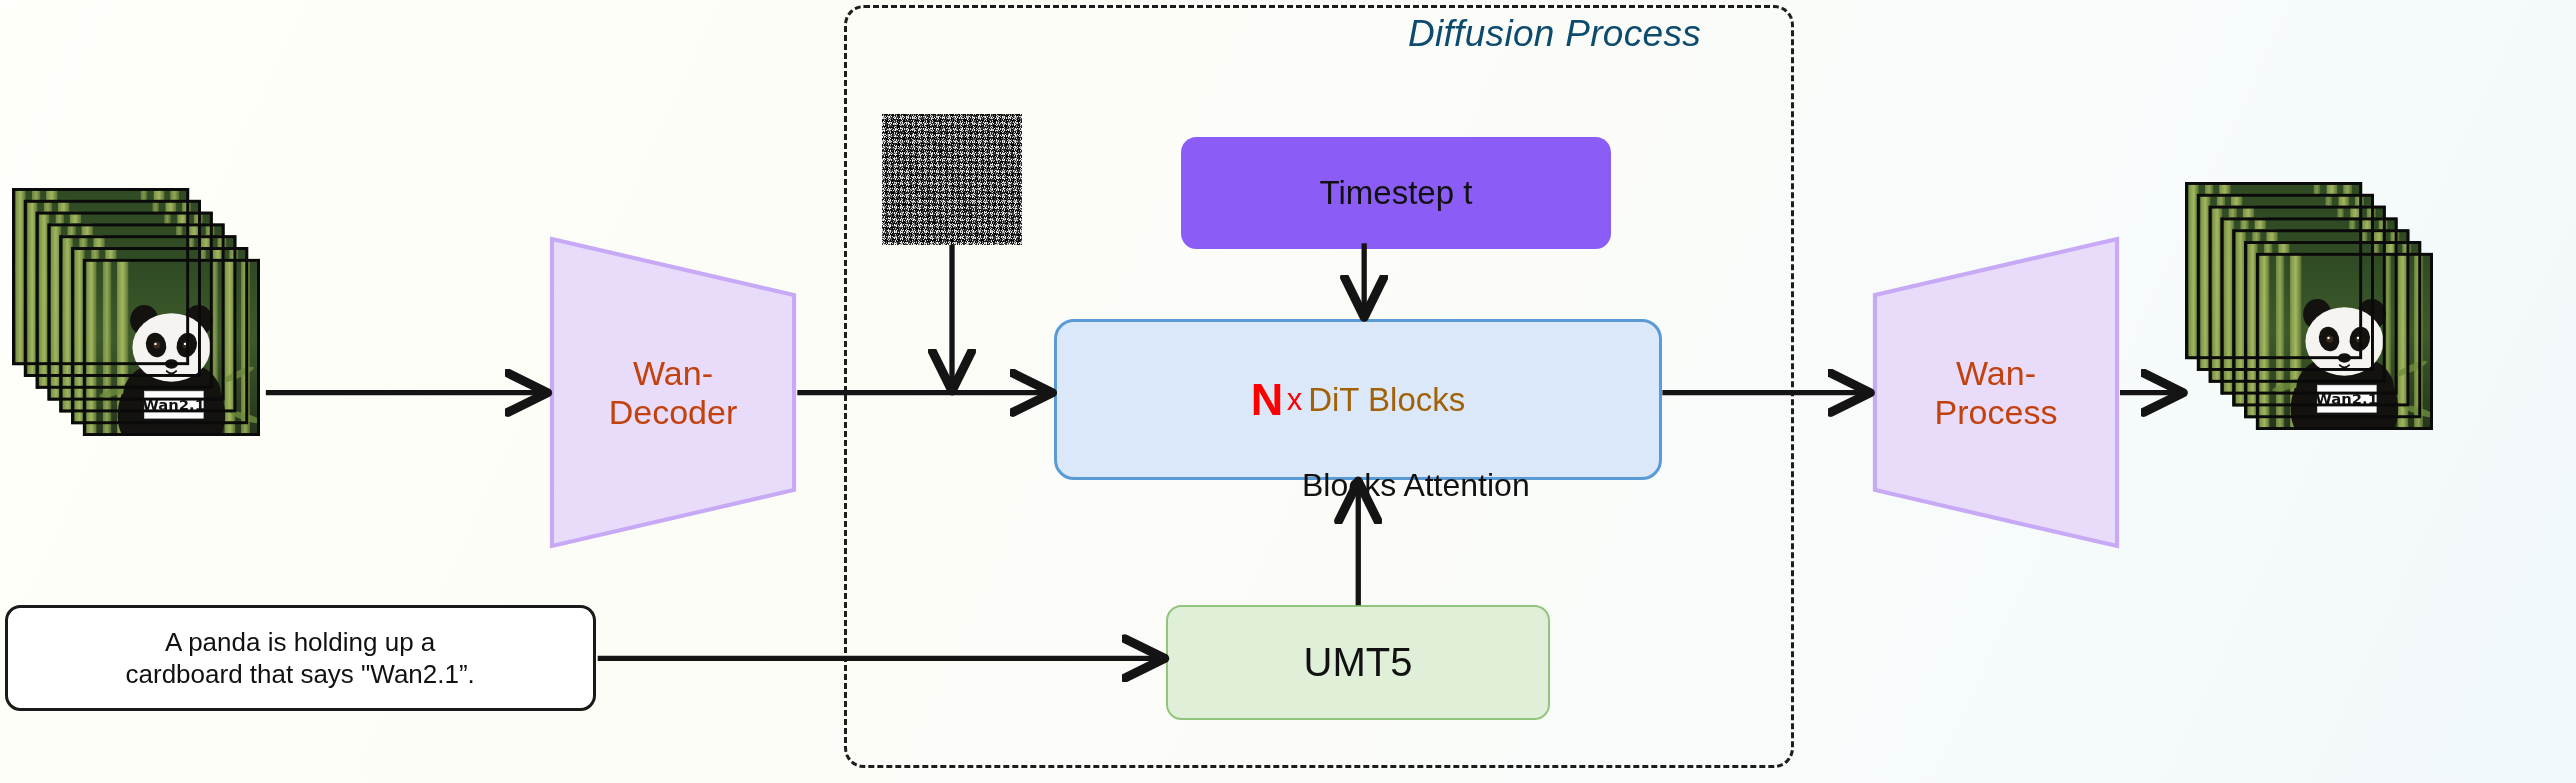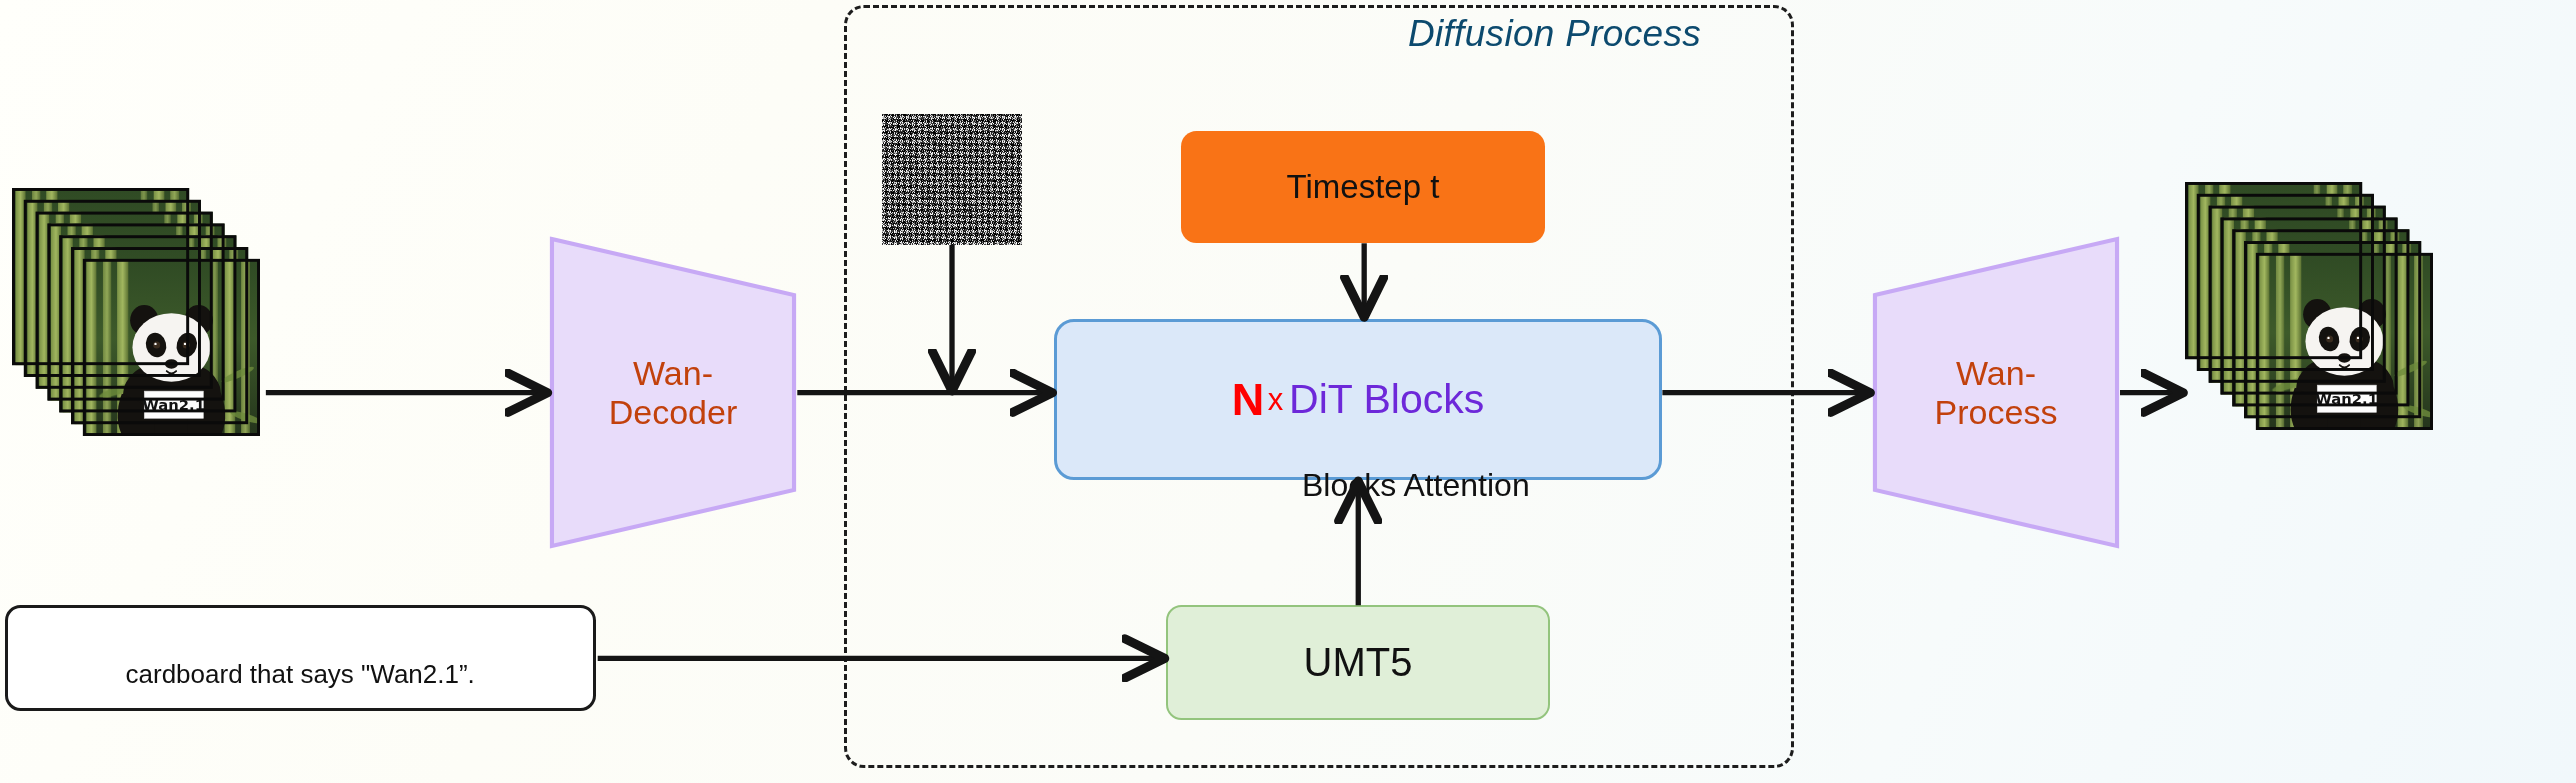--- a/index.html
+++ b/index.html
@@ -33,25 +33,25 @@
     display:flex;align-items:center;justify-content:center;
     text-align:center;color:#111;
   }
   .dit-block{
     left:1054px;top:319px;width:608px;height:161px;
     background:#dbe8f9;border:3px solid #5b9bd5;border-radius:20px;
     font-size:43px;
   }
   .dit-block .n-mark{color:#ff0000;font-weight:bold;font-size:45px;}
   .dit-block .x-mark{color:#ff0000;font-size:31px;padding:0 5.9px 0 3.5px;}
-  .dit-block .dit-label{color:#6d28d9;font-size:41px;}
+  .dit-block .dit-label{color:#a16207;font-size:33px;}
 
   .timestep-box{
-    left:1181px;top:131px;width:364px;height:112px;
-    background:#f97316;border:none;border-radius:15.4px;
+    left:1181px;top:137px;width:430px;height:112px;
+    background:#8b5cf6;border:none;border-radius:15.4px;
     font-size:33px;
   }
   .umt5-box{
     left:1166px;top:605px;width:384px;height:115px;
     background:#e0efd8;border:2.4px solid #93c47d;border-radius:15.4px;
     font-size:40px;
   }
   .prompt-box{
     left:4.7px;top:605px;width:591px;height:106px;
     background:#ffffff;border:3px solid #1a1a1a;border-radius:15.4px;
@@ -227,21 +227,21 @@
     <span class="x-mark">x</span>
     <span class="dit-label">DiT Blocks</span>
   </div>
 
   <div class="rbox umt5-box">
     <span>UMT5</span>
   </div>
 
   <div class="rbox prompt-box">
     <span>
-      <br>
+      <span>A panda is holding up a</span><br>
       <span>cardboard that says "Wan2.1”.</span>
     </span>
   </div>
 
   <div class="cross-attn-label">Blocks Attention</div>
 
   <svg class="connectors" viewBox="0 0 4362 1326">
     <defs>
       <marker id="ah" markerWidth="9" markerHeight="9" refX="7.2" refY="4.5" orient="auto" markerUnits="strokeWidth">
         <path d="M0.5,0.8 L8,4.5 L0.5,8.2" fill="none" stroke="#141414" stroke-width="1.7" stroke-linecap="round" stroke-linejoin="round"></path>

